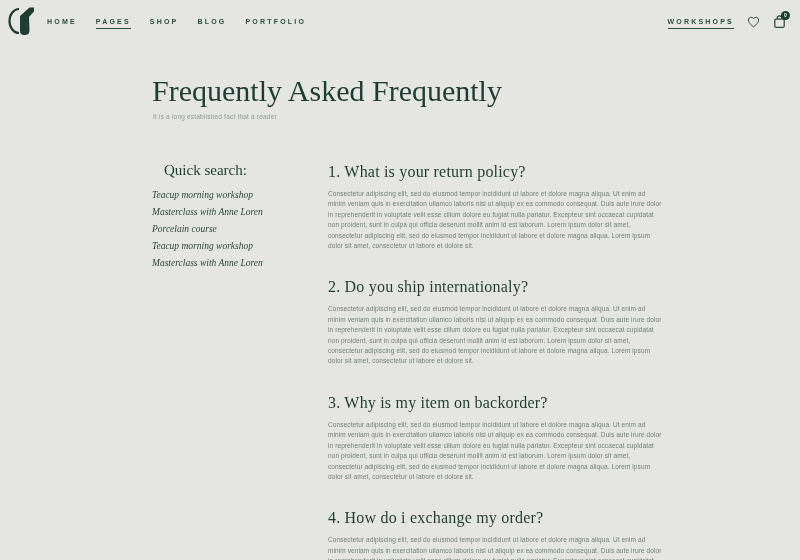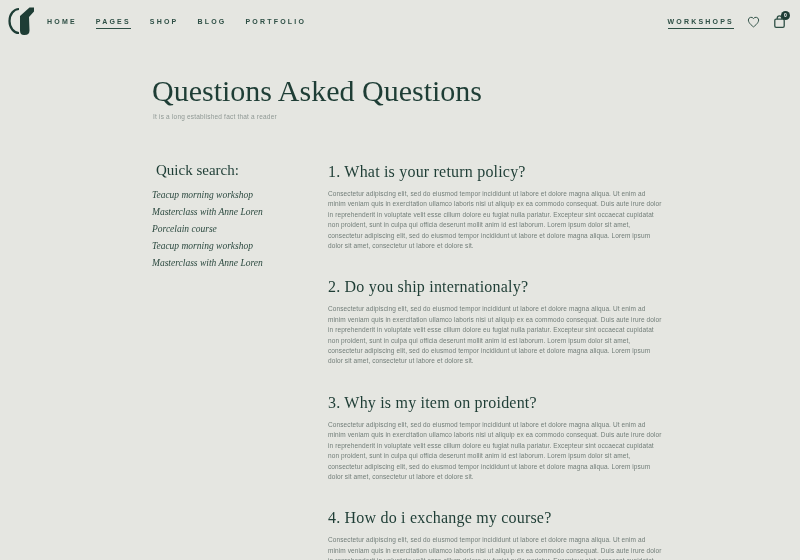--- a/index.html
+++ b/index.html
@@ -65,21 +65,21 @@
   }
 
   
   .columns { display: flex; margin: 42px 0 0 152px; align-items: flex-start; }
 
   aside { width: 176px; flex: none; }
   .quick-heading {
     font-family: "Liberation Serif", serif;
     font-weight: 400;
     font-size: 15px;
-    margin: 0 0 9px 4px;
+    margin: 0 0 9px 12px;
     color: #1e3d35;
   }
   .quick-list { list-style: none; margin: 0; padding: 0; }
   .quick-list li { margin: 0 0 5px 0; line-height: 10px; }
   .quick-link {
     font-family: "Liberation Serif", serif;
     font-style: italic;
     font-size: 9.5px;
     color: #2c4a40;
     text-decoration: none;
@@ -139,21 +139,21 @@
           <path d="M5.2 5 V3.8 A2.8 2.8 0 0 1 10.8 3.8 V5" fill="none" stroke="#2e4f45" stroke-width="1.6"></path>
         </svg>
       </span>
       <span class="cart-badge">0</span>
     </button>
   </div>
 </header>
 
 <main>
   <section class="hero">
-    <h1 class="page-title">Questions Asked Questions</h1>
+    <h1 class="page-title">Frequently Asked Frequently</h1>
     <p class="page-subtitle">It is a long established fact that a reader</p>
   </section>
 
   <div class="columns">
     <aside>
       <h3 class="quick-heading">Quick search:</h3>
       <ul class="quick-list">
         <li><a class="quick-link" href="#">Teacup morning workshop</a></li>
         <li><a class="quick-link" href="#">Masterclass with Anne Loren</a></li>
         <li><a class="quick-link" href="#">Porcelain course</a></li>
@@ -165,22 +165,22 @@
     <section class="faq-col">
       <article class="faq-item">
         <h2><span>1.</span> <span>What is your return policy?</span></h2>
         <p>Consectetur adipiscing elit, sed do eiusmod tempor incididunt ut labore et dolore magna aliqua. Ut enim ad minim veniam quis in exercitation ullamco laboris nisi ut aliquip ex ea commodo consequat. Duis aute irure dolor in reprehenderit in voluptate velit esse cillum dolore eu fugiat nulla pariatur. Excepteur sint occaecat cupidatat non proident, sunt in culpa qui officia deserunt mollit anim id est laborum. Lorem ipsum dolor sit amet, consectetur adipiscing elit, sed do eiusmod tempor incididunt ut labore et dolore magna aliqua. Lorem ipsum dolor sit amet, consectetur ut labore et dolore sit.</p>
       </article>
       <article class="faq-item">
         <h2><span>2.</span> <span>Do you ship internationaly?</span></h2>
         <p>Consectetur adipiscing elit, sed do eiusmod tempor incididunt ut labore et dolore magna aliqua. Ut enim ad minim veniam quis in exercitation ullamco laboris nisi ut aliquip ex ea commodo consequat. Duis aute irure dolor in reprehenderit in voluptate velit esse cillum dolore eu fugiat nulla pariatur. Excepteur sint occaecat cupidatat non proident, sunt in culpa qui officia deserunt mollit anim id est laborum. Lorem ipsum dolor sit amet, consectetur adipiscing elit, sed do eiusmod tempor incididunt ut labore et dolore magna aliqua. Lorem ipsum dolor sit amet, consectetur ut labore et dolore sit.</p>
       </article>
       <article class="faq-item">
-        <h2><span>3.</span> <span>Why is my item on proident?</span></h2>
+        <h2><span>3.</span> <span>Why is my item on backorder?</span></h2>
         <p>Consectetur adipiscing elit, sed do eiusmod tempor incididunt ut labore et dolore magna aliqua. Ut enim ad minim veniam quis in exercitation ullamco laboris nisi ut aliquip ex ea commodo consequat. Duis aute irure dolor in reprehenderit in voluptate velit esse cillum dolore eu fugiat nulla pariatur. Excepteur sint occaecat cupidatat non proident, sunt in culpa qui officia deserunt mollit anim id est laborum. Lorem ipsum dolor sit amet, consectetur adipiscing elit, sed do eiusmod tempor incididunt ut labore et dolore magna aliqua. Lorem ipsum dolor sit amet, consectetur ut labore et dolore sit.</p>
       </article>
       <article class="faq-item">
-        <h2><span>4.</span> <span>How do i exchange my course?</span></h2>
+        <h2><span>4.</span> <span>How do i exchange my order?</span></h2>
         <p>Consectetur adipiscing elit, sed do eiusmod tempor incididunt ut labore et dolore magna aliqua. Ut enim ad minim veniam quis in exercitation ullamco laboris nisi ut aliquip ex ea commodo consequat. Duis aute irure dolor in reprehenderit in voluptate velit esse cillum dolore eu fugiat nulla pariatur. Excepteur sint occaecat cupidatat non proident, sunt in culpa qui officia deserunt mollit anim id est laborum. Lorem ipsum dolor sit amet, consectetur adipiscing elit, sed do eiusmod tempor incididunt ut labore et dolore magna aliqua. Lorem ipsum dolor sit amet, consectetur ut labore et dolore sit.</p>
       </article>
     </section>
   </div>
 </main>
 
 </body></html>

